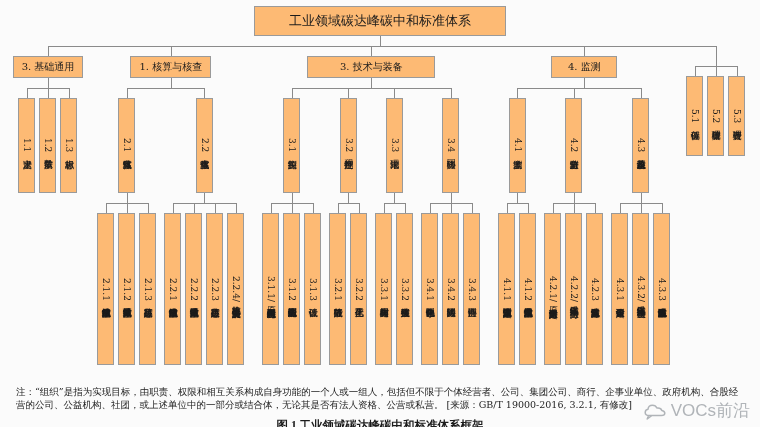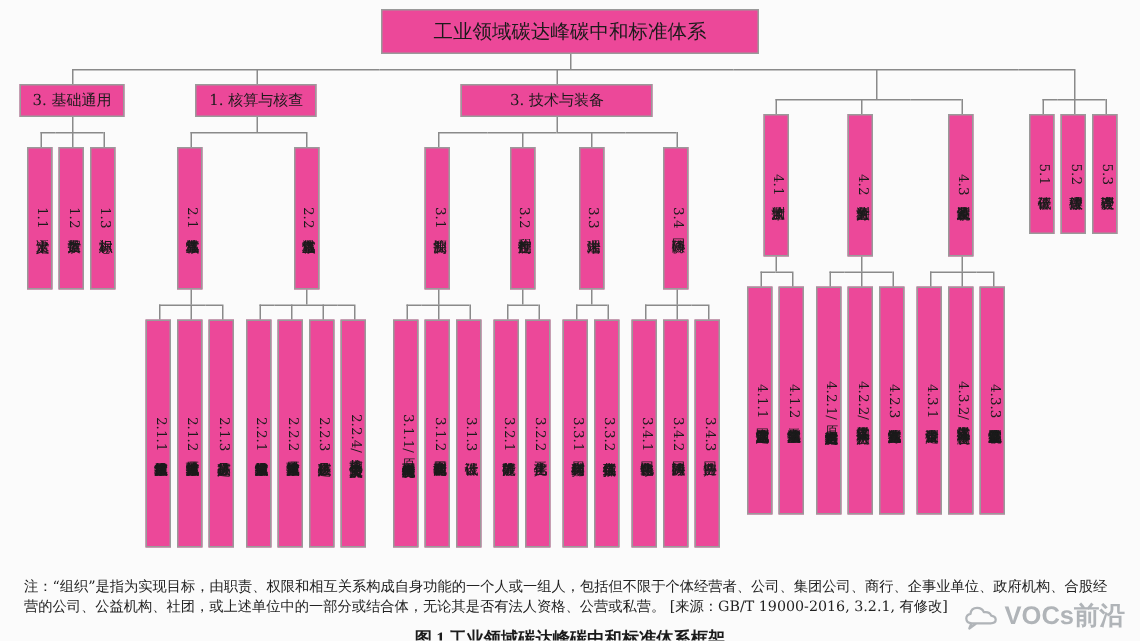--- a/index.html
+++ b/index.html
@@ -16,33 +16,33 @@
         padding:10px 2px 0; }
   li.n::before{ content:''; position:absolute; top:0; left:0; right:0;
         border-top:1px solid var(--line); }
   li.n::after{ content:''; position:absolute; top:0; left:50%; height:10px;
         border-left:1px solid var(--line); }
   li.n:first-child::before{ left:50%; }
   li.n:last-child::before{ right:50%; }
   li.n:only-child::before, li.n:only-child::after{ display:none; }
   .root>li.n{ padding-top:0; } .root>li.n::before,.root>li.n::after{ display:none; }
   .branches>li.n{ padding-left:5px; padding-right:5px; }
-  .box{ background:#ec4899; border:1px solid var(--bord); box-sizing:border-box; }
+  .box{ background:#fdba74; border:1px solid var(--bord); box-sizing:border-box; }
   .title-box{ font-size:13px; padding:5px 34px; white-space:nowrap; }
   .hbox{ font-size:10px; height:22px; padding:0 8px; white-space:nowrap;
         display:flex; align-items:center; justify-content:center; }
   .w130{ min-width:128px; } .w70{ min-width:66px; }
   .vbox{ writing-mode:vertical-rl; text-orientation:mixed; font-size:9px;
         width:17px; line-height:15px; text-align:center; }
   .lvl2{ height:95px; } .lvl3{ height:152px; } .short{ height:80px; }
   .note{ font-size:9.5px; line-height:13px; margin:20px 16px 0; color:#222; }
   .caption{ text-align:center; font-weight:bold; font-size:11.5px; margin-top:7px;
         font-family:Liberation Serif, serif; }
   .watermark{ position:absolute; right:10px; bottom:5px; display:flex; align-items:center;
-        gap:4px; color:#b0b4b8; font-size:17px; font-weight:bold;
+        gap:4px; color:#b0b4b8; font-size:17px; font-weight:normal;
         font-family:"Liberation Sans",sans-serif; }
 </style>
 </head>
 <body>
 
 <div class="tree">
 <ul class="t root">
 <li class="n">
   <div class="box title-box">工业领域碳达峰碳中和标准体系</div>
   <ul class="t branches">
@@ -149,20 +149,21 @@
                   </li>
             <li class="n">
                     <div class="box vbox lvl3">3.4.3产业链协同</div>
                   </li>
           </ul>
         </li>
       </ul>
     </li>
 
     <li class="n">
+      <div class="box hbox w70">4. 监测</div>
       <ul class="t">
         <li class="n">
           <div class="box vbox lvl2">4.1监测技术</div>
           <ul class="t">
             <li class="n">
                     <div class="box vbox lvl3">4.1.1固定源温室气体监测技术</div>
                   </li>
             <li class="n">
                     <div class="box vbox lvl3">4.1.2无组织温室气体监测技术</div>
                   </li>

